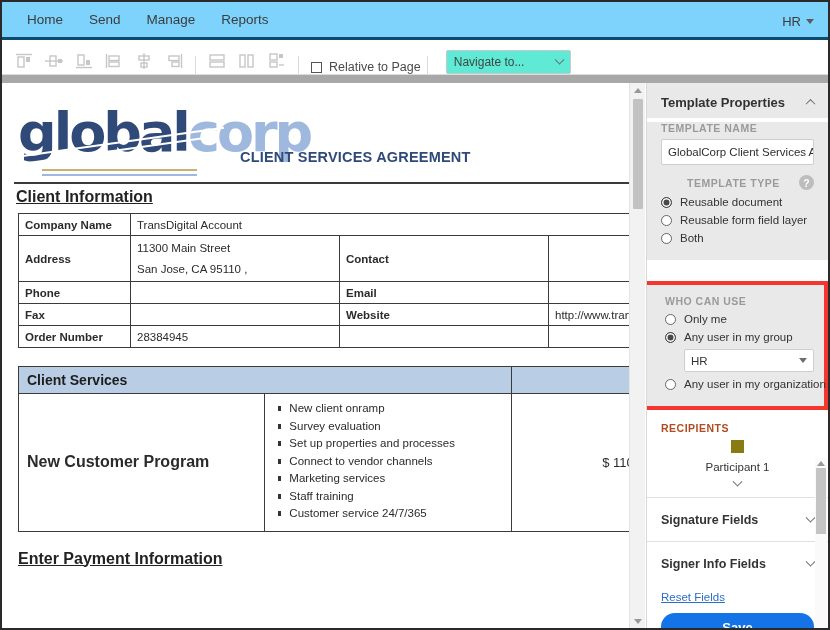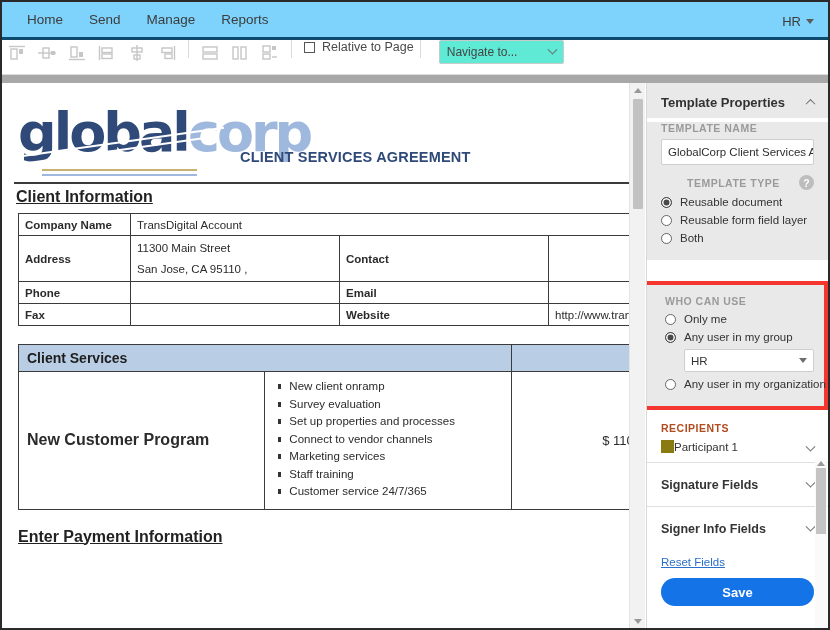--- a/index.html
+++ b/index.html
@@ -27,21 +27,21 @@
     display:flex; align-items:center; gap:5px; font-size:13px; color:#3c3c3c; }
   .caret-down {
     width:0;height:0;border-left:4px solid transparent;border-right:4px solid transparent;
     border-top:5px solid #5a5a5a; display:inline-block;
   }
 
   
   .toolbar {
     position:absolute; left:0; top:38px; width:826px; height:35px;
     background:#ffffff; border-bottom:1px solid #dcdcdc;
-    display:flex; align-items:flex-start; padding-left:0;
+    display:flex; align-items:flex-end; padding-left:7px;
   }
   .tb-icon { width:30px; height:26px; display:flex; align-items:center; justify-content:center; }
   .tb-sep { width:1px; height:18px; background:#dadada; margin:0 6px; }
   .tb-check { display:flex; align-items:center; gap:7px; margin-left:6px; font-size:12.5px; color:#4a4a4a; }
   .cbx { width:11px;height:11px;border:1.6px solid #555; background:#fff; }
   .navsel {
     margin-left:12px; width:125px; height:24px; border:1px solid #c9c9c9; border-radius:2px;
     background:#5eead4; font-size:12px; color:#454545;
     display:flex; align-items:center; padding:0 7px; justify-content:space-between;
   }
@@ -157,21 +157,21 @@
   }
   .selbox {
     margin:3px 0 6px 19px; width:130px; height:23px; background:#fff; border:1px solid #cfcfcf;
     border-radius:2px; display:flex; align-items:center; justify-content:space-between;
     padding:0 6px; font-size:11.5px; color:#333;
   }
   .tri-sel { width:0;height:0;border-left:4.5px solid transparent;border-right:4.5px solid transparent;border-top:5px solid #6d6d6d; }
 
   .panel-white { background:#fff; padding:0 14px; }
   .recip-lbl { font-size:10.5px; letter-spacing:0.5px; color:#b04c1f; font-weight:bold; margin:9px 0 6px 0; }
-  .recip-row { display:flex; align-items:flex-end; padding-bottom:9px; }
+  .recip-row { display:flex; align-items:center; gap:8px; padding-bottom:9px;flex-direction:column; }
   .swatch { width:13px;height:13px; background:#8a7a12; }
   .recip-row .nm { font-size:11.5px; color:#333; flex:1; }
   .divider { height:1px; background:#e0e0e0; margin:0 -14px; }
   .acc-row {
     display:flex; align-items:center; justify-content:space-between;
     padding:15px 0 14px 0; font-size:12.5px; font-weight:bold; color:#343434;
   }
   .reset { font-size:11.5px; color:#2a6fc9; text-decoration:underline; margin-top:6px; display:inline-block; }
   .savebtn {
     margin-top:8px; width:100%; height:28px; background:#1473e6; color:#ffffff;
@@ -313,20 +313,26 @@
           <td class="lbl">Phone</td>
           <td class="val"></td>
           <td class="lbl2">Email</td>
           <td class="val"></td>
         </tr>
         <tr>
           <td class="lbl">Fax</td>
           <td class="val"></td>
           <td class="lbl2">Website</td>
           <td class="val">http://www.transdigitalcorp.com</td>
+        </tr>
+        <tr>
+          <td class="lbl">Order Number</td>
+          <td class="val">28384945</td>
+          <td class="lbl2"></td>
+          <td class="val"></td>
         </tr>
       </tbody>
         </table>
 
       <table class="svc">
         <tbody>
             <tr>
           <th class="svc-head" colspan="2">Client Services</th>
           <th class="svc-head right">Investment</th>
         </tr>

